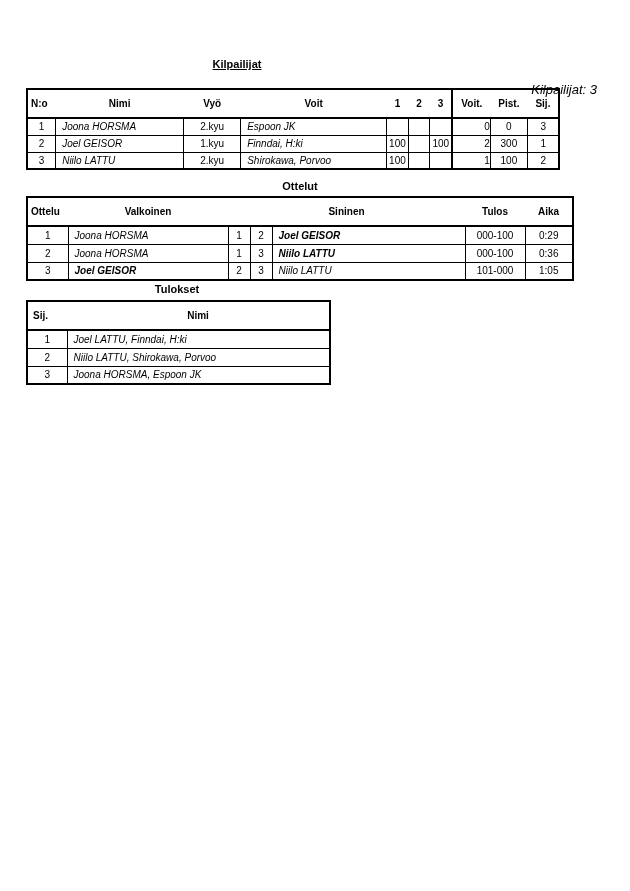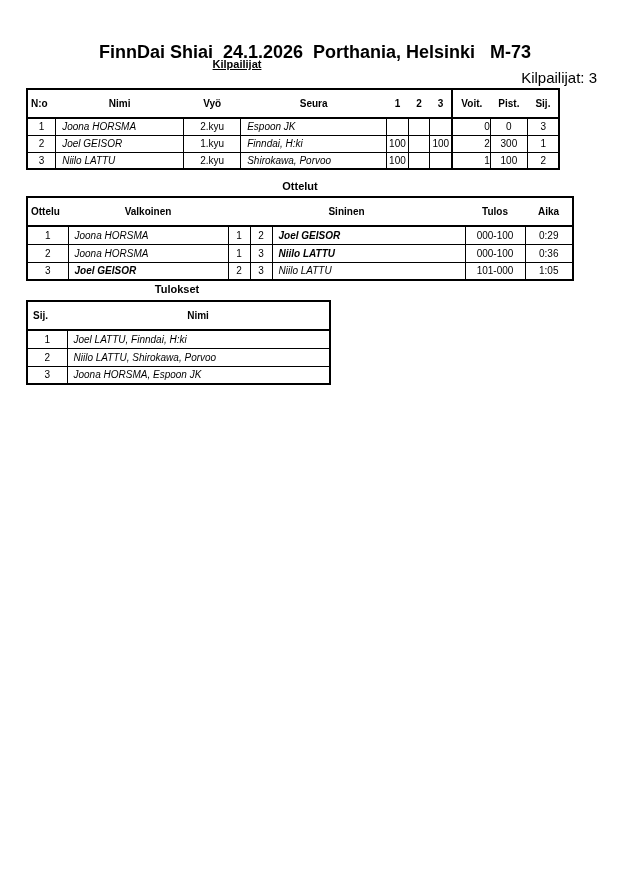--- a/index.html
+++ b/index.html
@@ -17,22 +17,22 @@
     white-space:pre;
   }
   .sec-heading{
     position:absolute;transform:translateX(-50%);
     font-weight:bold;font-size:11px;white-space:nowrap;
   }
   .h-kilpailijat{left:237px;top:58px;text-decoration:underline;}
   .h-ottelut{left:300px;top:180px;}
   .h-tulokset{left:177px;top:283px;}
   .count{
-    position:absolute;top:69px;right:33px;
-    font-size:15px;white-space:nowrap;
+    position:absolute;top:82px;right:33px;
+    font-size:13px;white-space:nowrap;font-style:italic;
   }
   table{
     position:absolute;
     border-collapse:collapse;table-layout:fixed;
     border:2px solid #000;
   }
   .t1{left:26px;top:88px;}
   .t2{left:26px;top:196px;}
   .t3{left:26px;top:300px;}
   th{
@@ -54,21 +54,20 @@
   td.l{text-align:left;padding-left:6px;font-style:italic;}
   th.al{text-align:left;padding-left:3px;}
   .thickl{border-left:2px solid #000 !important;text-align:right;}
   .bold{font-weight:bold;}
 </style>
 </head>
 <body>
 
 <div class="page">
 
-  <div class="title">FinnDai Shiai  24.1.2026  Porthania, Helsinki   M-73</div>
 
   <div class="sec-heading h-kilpailijat">Kilpailijat</div>
   <div class="count">Kilpailijat: 3</div>
 
   <table class="t1">
     <colgroup>
       <col style="width:20px">
         <col style="width:128px">
         <col style="width:57px">
         <col style="width:146px">
@@ -77,21 +76,21 @@
         <col style="width:21px">
       <col style="width:26px">
         <col style="width:26px">
         <col style="width:23px">
     </colgroup>
     <thead>
       <tr>
         <th class="al">N:o</th>
         <th>Nimi</th>
         <th>Vyö</th>
-        <th>Seura</th>
+        <th>Voit</th>
         <th>1</th>
         <th>2</th>
         <th>3</th>
         <th class="thickl">Voit.</th>
         <th>Pist.</th>
         <th>Sij.</th>
       </tr>
     </thead>
     <tbody>
       <tr>

